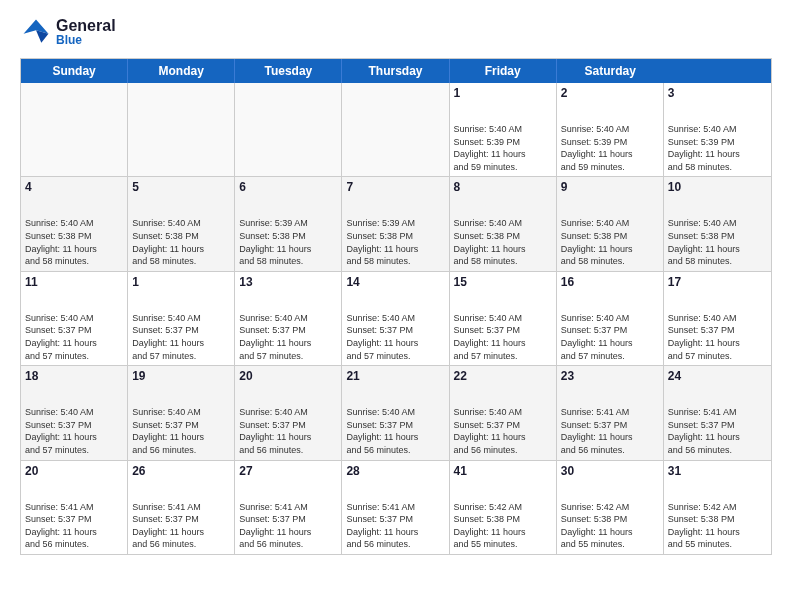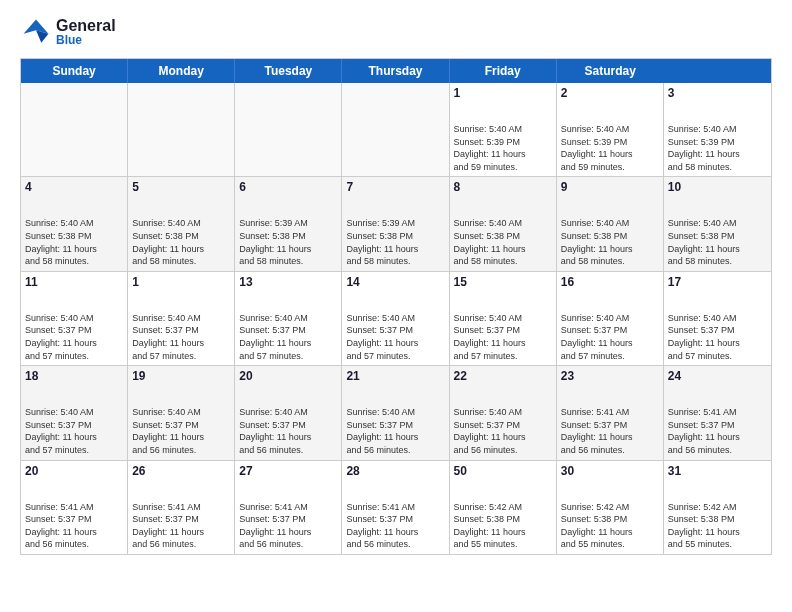--- a/index.html
+++ b/index.html
@@ -337,21 +337,21 @@
 and 56 minutes.</div>
           </div>
           <div class="cal-cell">
             <span class="day-num">28</span>
             <div class="cell-text" style="white-space: pre-line;">Sunrise: 5:41 AM
 Sunset: 5:37 PM
 Daylight: 11 hours
 and 56 minutes.</div>
           </div>
           <div class="cal-cell">
-            <span class="day-num">50</span>
+            <span class="day-num">41</span>
             <div class="cell-text" style="white-space: pre-line;">Sunrise: 5:42 AM
 Sunset: 5:38 PM
 Daylight: 11 hours
 and 55 minutes.</div>
           </div>
           <div class="cal-cell">
             <span class="day-num">30</span>
             <div class="cell-text" style="white-space: pre-line;">Sunrise: 5:42 AM
 Sunset: 5:38 PM
 Daylight: 11 hours

